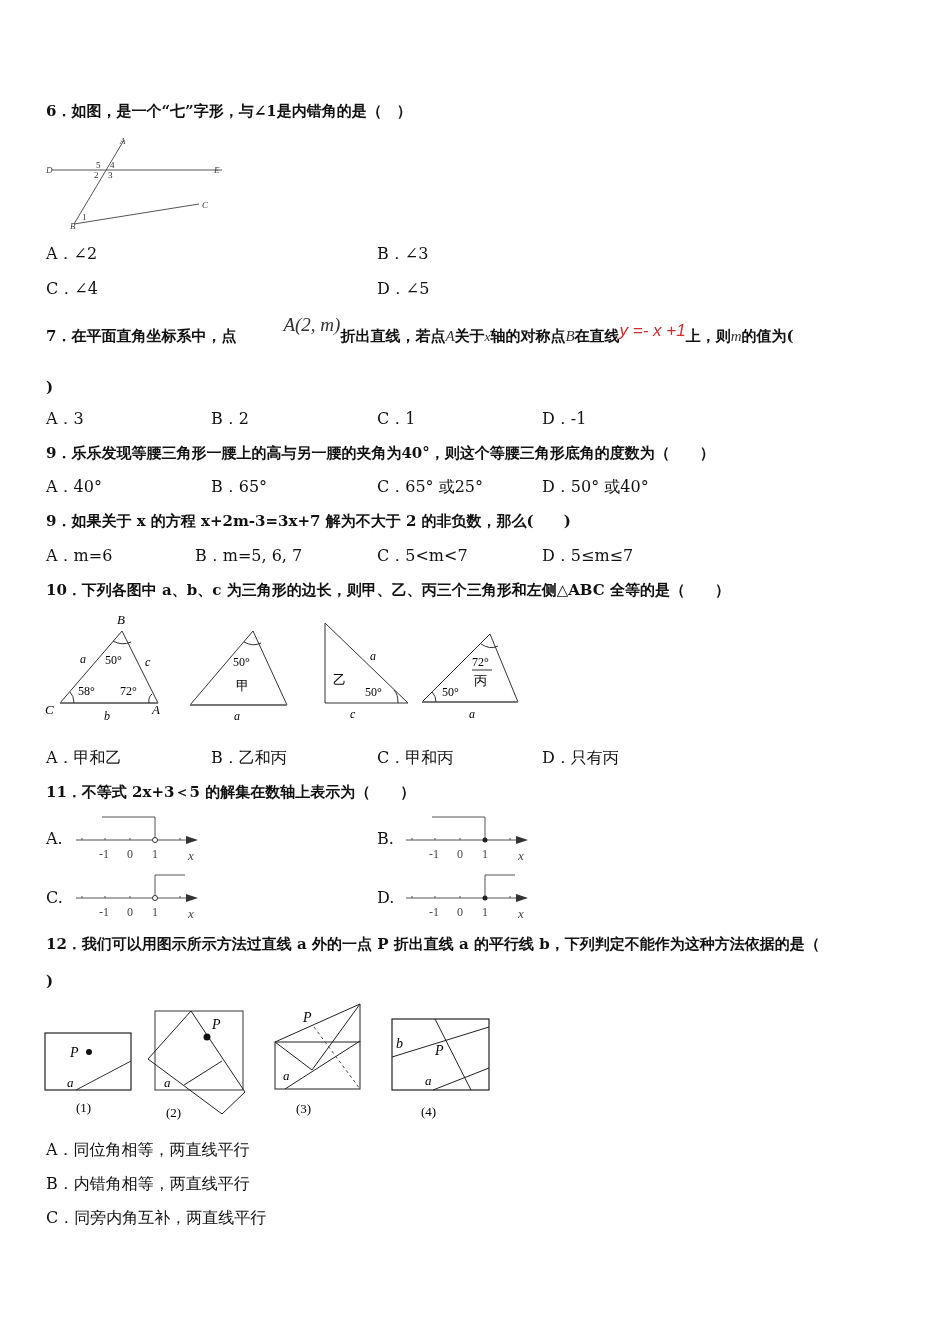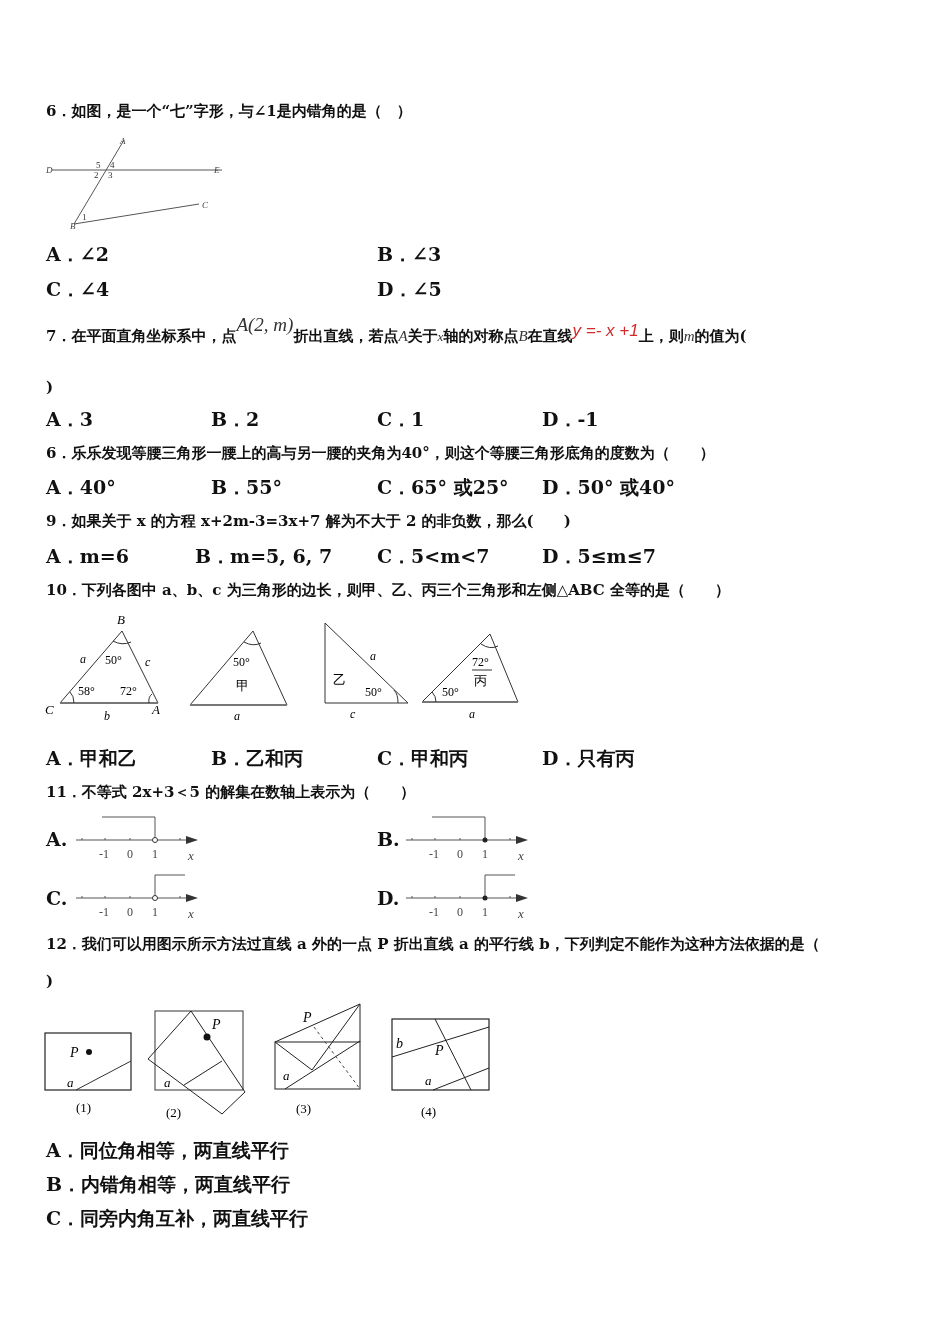--- a/index.html
+++ b/index.html
@@ -1,21 +1,21 @@
 <!DOCTYPE html>
 <html><head>
 <meta charset="utf-8">
 <style>
   html, body { margin: 0; padding: 0; background: #ffffff; }
   body { width: 950px; height: 1344px; position: relative; overflow: hidden;
          font-family: "DejaVu Serif", "Liberation Serif", serif; color: #111; }
   .line { position: absolute; left: 46px; font-size: 15px; font-weight: bold; white-space: nowrap; line-height: 20px; }
-  .opt { position: absolute; font-size: 19px; font-weight: bold; white-space: nowrap; line-height: 20px; }
+  .opt { position: absolute; font-size: 16px; font-weight: normal; white-space: nowrap; line-height: 20px; }
   .math { font-family: "Liberation Serif", "DejaVu Serif", serif; font-style: italic; font-weight: normal; color: #333; }
-  .math-big { font-size: 19px; position: relative; top: -10px; }
+  .math-big { font-size: 19px; position: relative; top: -10px; margin-left: 47px; }
   .red { color: #d42a2a; font-family: "Liberation Sans", sans-serif; font-style: italic; font-weight: normal; font-size: 17px; position: relative; top: -5px; text-align: center; }
   .fig { position: absolute; }
   svg text { font-family: "Liberation Serif", "DejaVu Serif", serif; }
 </style>
 </head>
 <body>
 
 <div class="line" style="top:101px">6．如图，是一个“七”字形，与∠1是内错角的是（　）</div>
 <svg class="fig" style="left:44px;top:136px" width="190" height="96">
   <line x1="8" y1="34" x2="178" y2="34" stroke="#555" stroke-width="1"></line>
@@ -39,23 +39,23 @@
 
 <div class="line" style="top:325px">
   <span>7．在平面直角坐标系中，点</span><span class="math math-big">A(2, m)</span><span>折出直线，若点</span><span class="math">A</span><span>关于</span><span class="math" style="font-size:13px">x</span><span>轴的对称点</span><span class="math">B</span><span>在直线</span><span class="red">y =- x +1</span><span>上，则</span><span class="math">m</span><span>的值为(</span>
 </div>
 <div class="line" style="top:377px">)</div>
 <div class="opt" style="left:46px;top:409px">A．3</div>
 <div class="opt" style="left:211px;top:409px">B．2</div>
 <div class="opt" style="left:377px;top:409px">C．1</div>
 <div class="opt" style="left:542px;top:409px">D．-1</div>
 
-<div class="line" style="top:443px">6．乐乐发现等腰三角形一腰上的高与另一腰的夹角为40°，则这个等腰三角形底角的度数为（　　）</div>
+<div class="line" style="top:443px">9．乐乐发现等腰三角形一腰上的高与另一腰的夹角为40°，则这个等腰三角形底角的度数为（　　）</div>
 <div class="opt" style="left:46px;top:477px">A．40°</div>
-<div class="opt" style="left:211px;top:477px">B．55°</div>
+<div class="opt" style="left:211px;top:477px">B．65°</div>
 <div class="opt" style="left:377px;top:477px">C．65° 或25°</div>
 <div class="opt" style="left:542px;top:477px">D．50° 或40°</div>
 
 <div class="line" style="top:511px">9．如果关于 x 的方程 x+2m-3=3x+7 解为不大于 2 的非负数，那么(　　)</div>
 <div class="opt" style="left:46px;top:546px">A．m=6</div>
 <div class="opt" style="left:195px;top:546px">B．m=5, 6, 7</div>
 <div class="opt" style="left:377px;top:546px">C．5&lt;m&lt;7</div>
 <div class="opt" style="left:542px;top:546px">D．5≤m≤7</div>
 
 <div class="line" style="top:580px">10．下列各图中 a、b、c 为三角形的边长，则甲、乙、丙三个三角形和左侧△ABC 全等的是（　　）</div>

